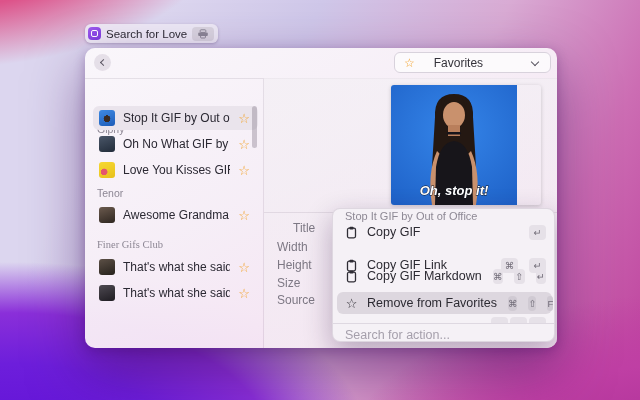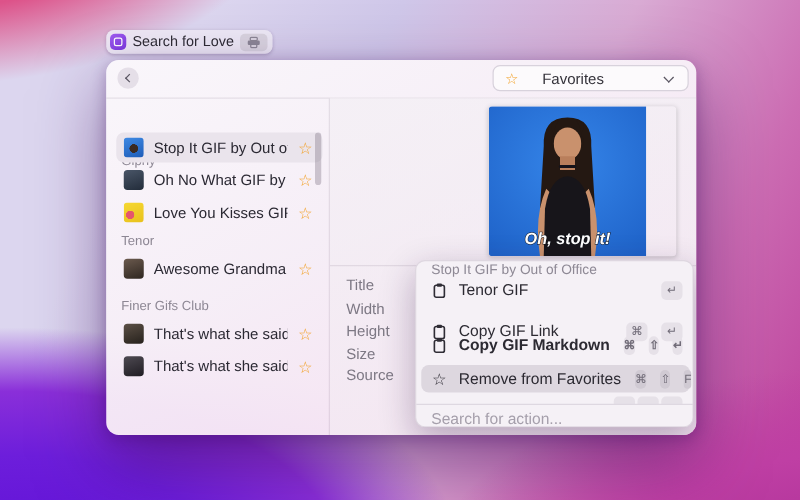--- a/index.html
+++ b/index.html
@@ -147,21 +147,21 @@
     </div>
 
     <div class="abs section-title" style="top:139px;">Tenor</div>
 
     <div class="abs side-row" style="top:155px;">
       <span class="thumb" style="background:linear-gradient(160deg,#6b5a4e,#2e2620)"></span>
       <span class="row-label">Awesome Grandma GIF</span>
       <span class="row-star">☆</span>
     </div>
 
-    <div class="abs section-title" style="top:191px;">Finer Gifs Club</div>
+    <div class="abs section-title" style="top:191px;font-family:Liberation Serif, serif;">Finer Gifs Club</div>
 
     <div class="abs side-row" style="top:207px;">
       <span class="thumb" style="background:linear-gradient(160deg,#5c5046,#26211c)"></span>
       <span class="row-label">That's what she said.</span>
       <span class="row-star">☆</span>
     </div>
     <div class="abs side-row" style="top:233px;">
       <span class="thumb" style="background:linear-gradient(160deg,#4e4a52,#1f1c22)"></span>
       <span class="row-label">That's what she said?</span>
       <span class="row-star">☆</span>
@@ -195,53 +195,53 @@
         <path d="M85,120 Q90,88 80,66 L72,74 Q80,92 78,120 Z" fill="#c9916d"></path>
 
         <path d="M44,120 L45,82 Q49,57 63,56 Q77,57 81,82 L82,120 Z" fill="#17151a"></path>
 
         <text x="63" y="110" text-anchor="middle" font-family="Liberation Sans, sans-serif" font-size="13" font-style="italic" font-weight="bold" fill="#ffffff" stroke="#10131c" stroke-width="0.8" paint-order="stroke">Oh, stop it!</text>
       </svg>
     </div>
 
     <div class="abs hdivider" style="left:179px; top:164px; right:0;"></div>
 
-    <div class="abs meta-label" style="top:173px;">Title</div>
+    <div class="abs meta-label" style="top:173px;margin-left:16px;">Title</div>
     <div class="abs meta-label" style="top:192px;">Width</div>
     <div class="abs meta-label" style="top:210px;">Height</div>
     <div class="abs meta-label" style="top:228px;">Size</div>
     <div class="abs meta-label" style="top:245px;">Source</div>
 
     <div class="abs popup">
       <div class="abs popup-header">Stop It GIF by Out of Office</div>
 
       <div class="abs action-row" style="top:12px;">
         <span class="a-icon">
           <svg width="13" height="13" viewBox="0 0 13 13">
               <rect x="2.5" y="2.2" width="8" height="9.6" rx="1.5" fill="none" stroke="#2f2d35" stroke-width="1.3"></rect>
               <rect x="4.4" y="0.8" width="4.2" height="2.6" rx="0.9" fill="#2f2d35"></rect>
             </svg>
         </span>
-        <span class="a-label">Tenor GIF</span>
+        <span class="a-label">Copy GIF</span>
         <span class="kbd">↵</span>
       </div>
 
       <div class="abs action-row" style="top:45px;">
         <span class="a-icon">
           <svg width="13" height="13" viewBox="0 0 13 13">
               <rect x="2.5" y="2.2" width="8" height="9.6" rx="1.5" fill="none" stroke="#2f2d35" stroke-width="1.3"></rect>
               <rect x="4.4" y="0.8" width="4.2" height="2.6" rx="0.9" fill="#2f2d35"></rect>
             </svg>
         </span>
         <span class="a-label">Copy GIF Link</span>
         <span class="kbd">⌘</span>
         <span class="kbd">↵</span>
       </div>
 
-      <div class="abs action-row" style="top:56px;font-weight:bold;">
+      <div class="abs action-row" style="top:56px;">
         <span class="a-icon">
           <svg width="13" height="13" viewBox="0 0 13 13">
               <rect x="2.5" y="2.2" width="8" height="9.6" rx="1.5" fill="none" stroke="#2f2d35" stroke-width="1.3"></rect>
               <rect x="4.4" y="0.8" width="4.2" height="2.6" rx="0.9" fill="#2f2d35"></rect>
             </svg>
         </span>
         <span class="a-label">Copy GIF Markdown</span>
         <span class="kbd">⌘</span>
         <span class="kbd">⇧</span>
         <span class="kbd">↵</span>

